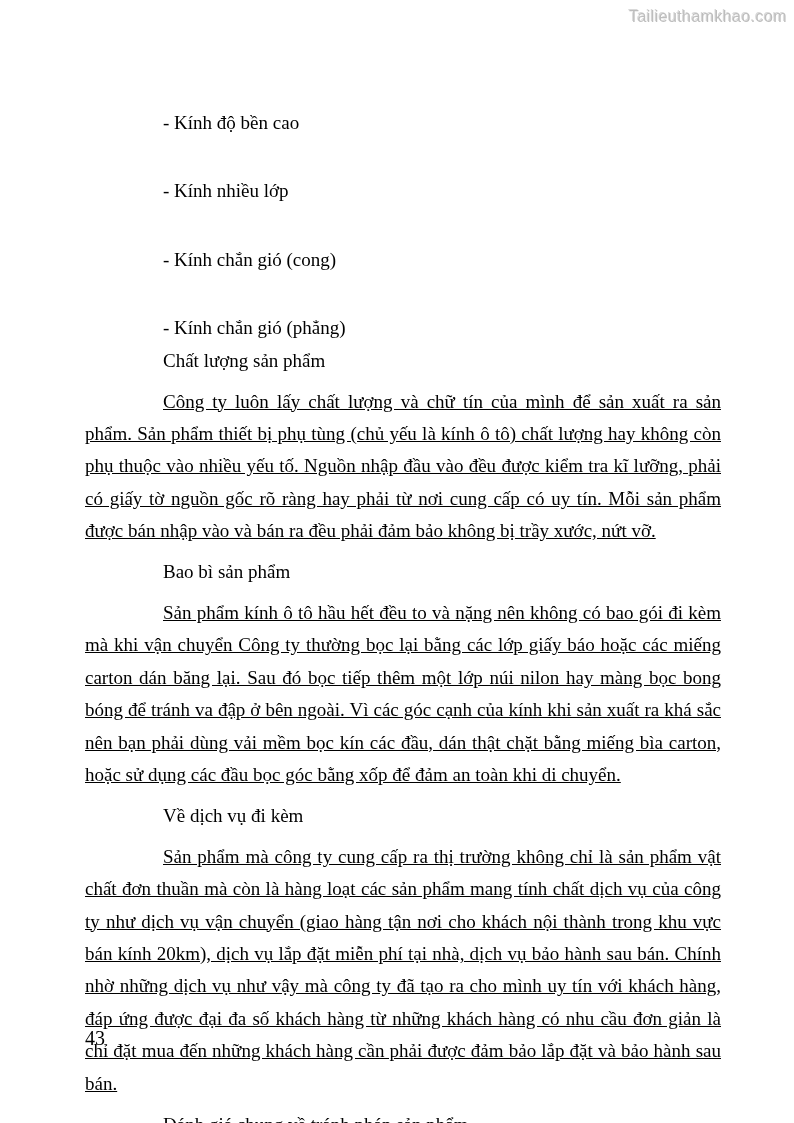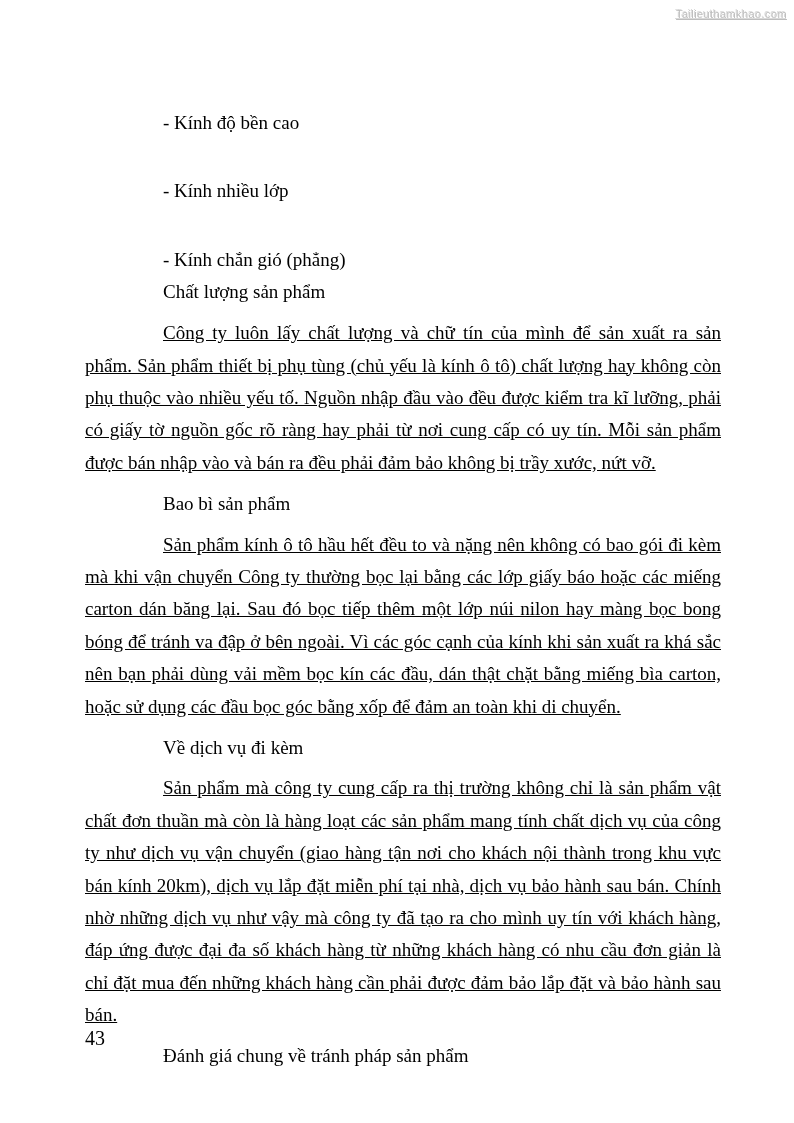--- a/index.html
+++ b/index.html
@@ -12,25 +12,24 @@
     font-family: "Liberation Serif", serif;
     color: #000000;
     overflow: hidden;
     margin: 0 auto;
   }
   .watermark {
     position: absolute;
     top: 8px;
     right: 7px;
     font-family: "Liberation Sans", sans-serif;
-    font-size: 11px;
+    font-size: 16px;
     letter-spacing: 0.4px;
     color: #bdbdbd;
     text-shadow: 1px 1px 0 #ffffff, -1px -1px 0 #d9d9d9;
-    text-decoration: underline;
   }
   .content {
     position: absolute;
     top: 71px;
     left: 85px;
     width: 636px;
     font-size: 19px;
     line-height: 32.4px;
   }
   .doc-line {
@@ -64,20 +63,21 @@
 <body>
 
 <div class="page">
 
   <div class="watermark">Tailieuthamkhao.com</div>
 
   <div class="content">
 
     <div class="doc-line">- Kính độ bền cao</div>
     <div class="doc-line">- Kính nhiều lớp</div>
+    <div class="doc-line">- Kính chắn gió (cong)</div>
     <div class="doc-line">- Kính chắn gió (phẳng)</div>
 
     <div class="doc-heading">Chất lượng sản phẩm</div>
     <p class="doc-para">Công ty luôn lấy chất lượng và chữ tín của mình để sản xuất ra sản phẩm. Sản phẩm thiết bị phụ tùng (chủ yếu là kính ô tô) chất lượng hay không còn phụ thuộc vào nhiều yếu tố. Nguồn nhập đầu vào đều được kiểm tra kĩ lưỡng, phải có giấy tờ nguồn gốc rõ ràng hay phải từ nơi cung cấp có uy tín. Mỗi sản phẩm được bán nhập vào và bán ra đều phải đảm bảo không bị trầy xước, nứt vỡ.</p>
 
     <div class="doc-heading">Bao bì sản phẩm</div>
     <p class="doc-para">Sản phẩm kính ô tô hầu hết đều to và nặng nên không có bao gói đi kèm mà khi vận chuyển Công ty thường bọc lại bằng các lớp giấy báo hoặc các miếng carton dán băng lại. Sau đó bọc tiếp thêm một lớp núi nilon hay màng bọc bong bóng để tránh va đập ở bên ngoài. Vì các góc cạnh của kính khi sản xuất ra khá sắc nên bạn phải dùng vải mềm bọc kín các đầu, dán thật chặt bằng miếng bìa carton, hoặc sử dụng các đầu bọc góc bằng xốp để đảm an toàn khi di chuyển.</p>
 
     <div class="doc-heading">Về dịch vụ đi kèm</div>
     <p class="doc-para">Sản phẩm mà công ty cung cấp ra thị trường không chỉ là sản phẩm vật chất đơn thuần mà còn là hàng loạt các sản phẩm mang tính chất dịch vụ của công ty như dịch vụ vận chuyển (giao hàng tận nơi cho khách nội thành trong khu vực bán kính 20km), dịch vụ lắp đặt miễn phí tại nhà, dịch vụ bảo hành sau bán. Chính nhờ những dịch vụ như vậy mà công ty đã tạo ra cho mình uy tín với khách hàng, đáp ứng được đại đa số khách hàng từ những khách hàng có nhu cầu đơn giản là chỉ đặt mua đến những khách hàng cần phải được đảm bảo lắp đặt và bảo hành sau bán.</p>

